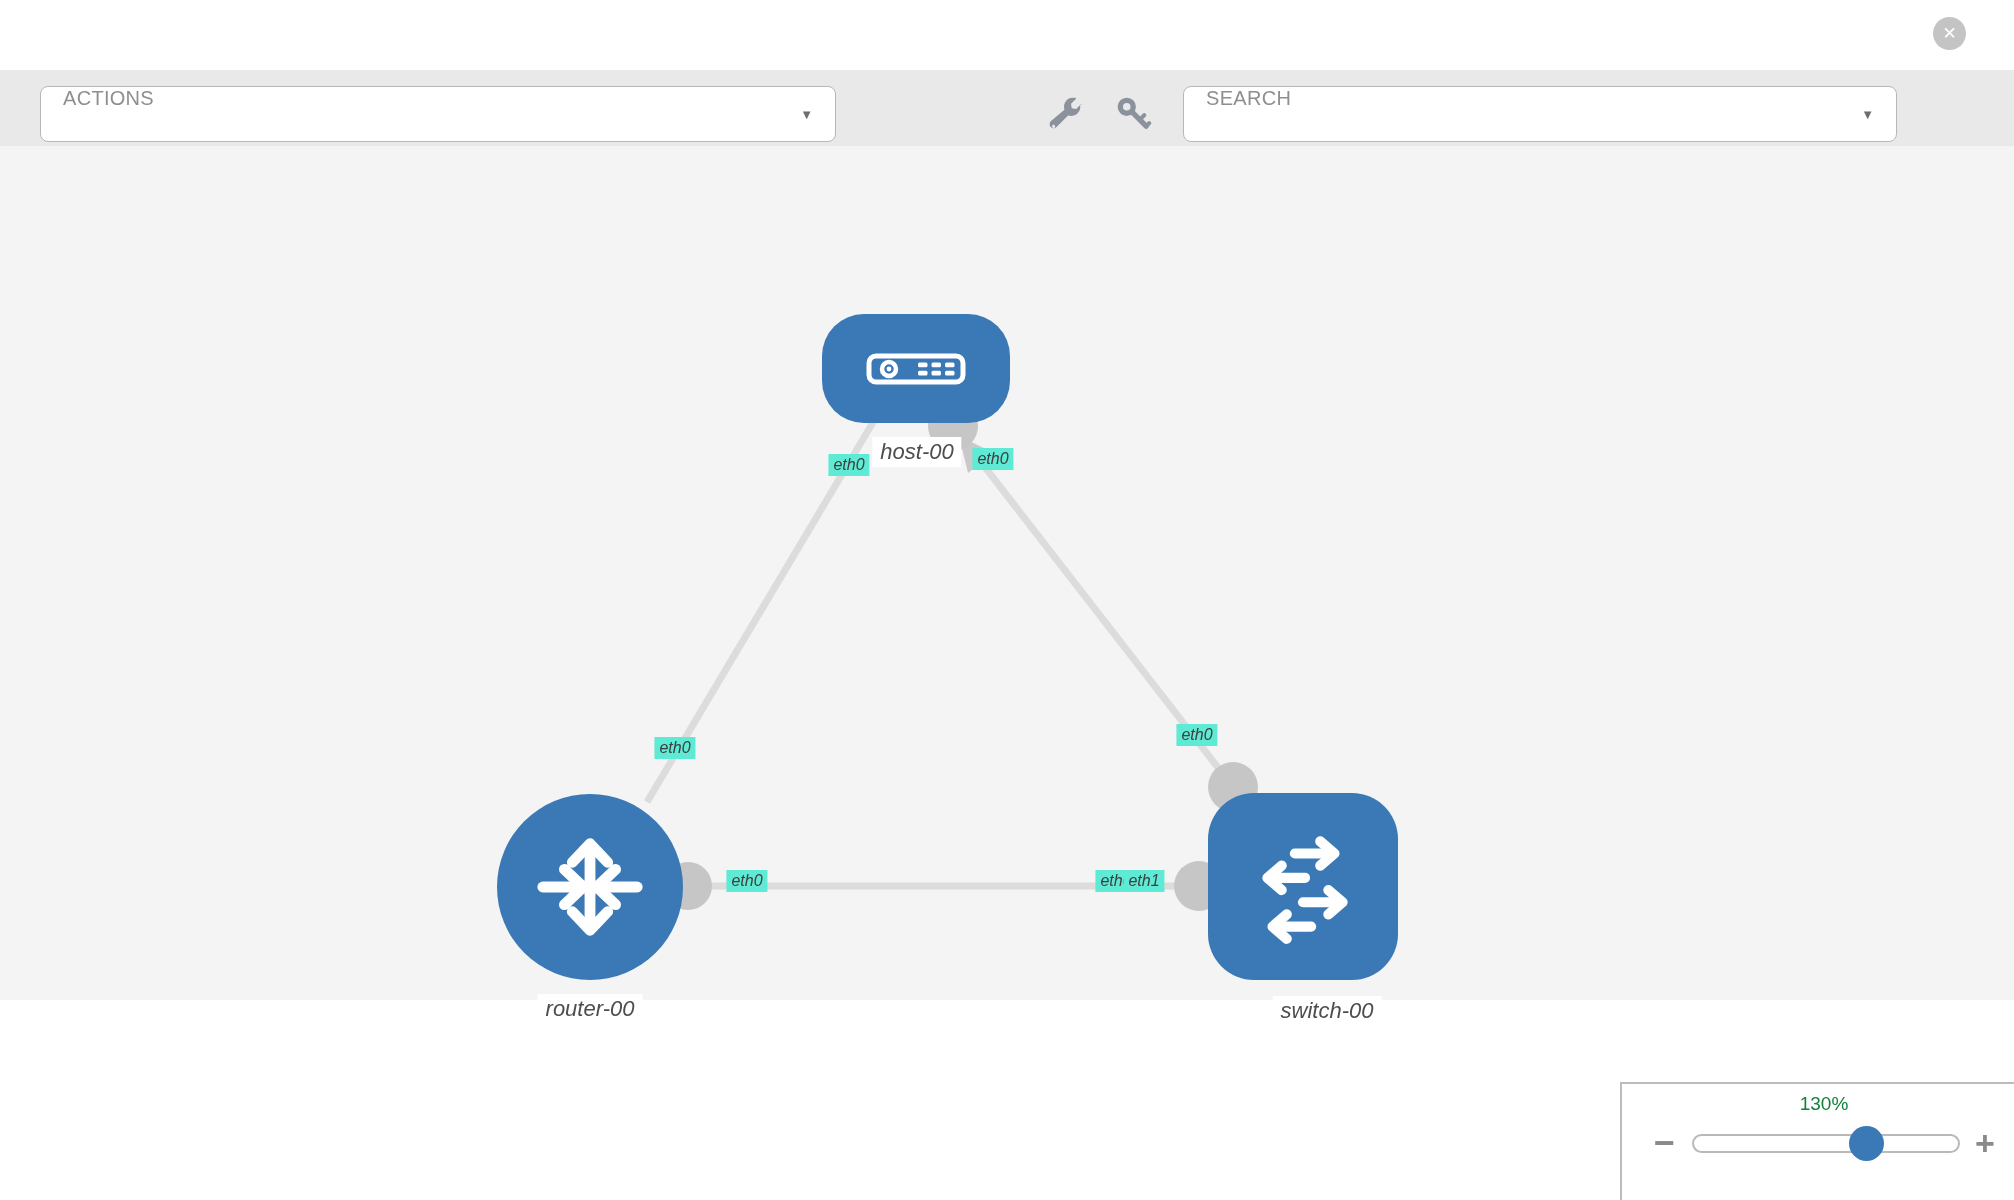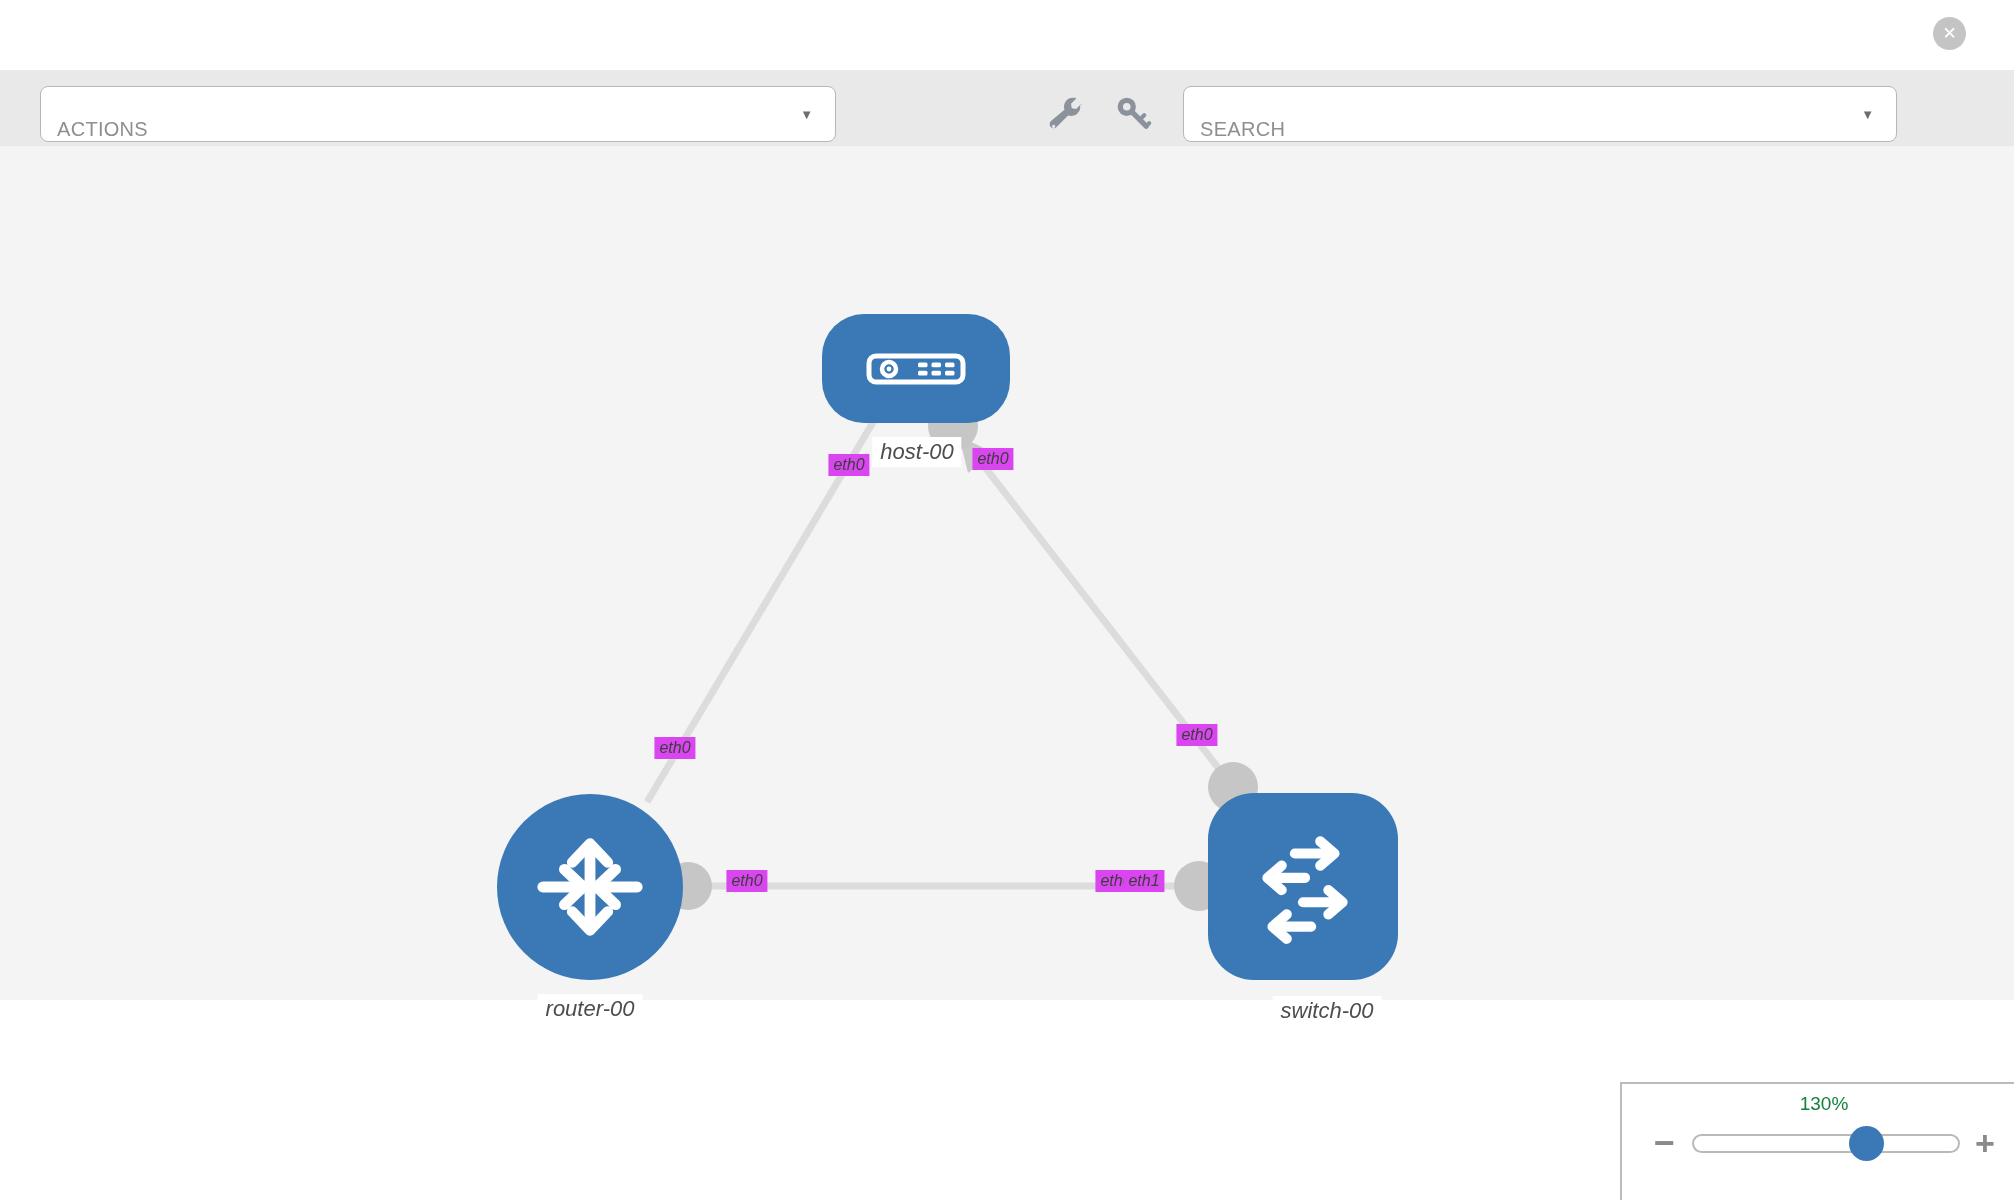--- a/index.html
+++ b/index.html
@@ -7,37 +7,37 @@
     width:2014px;height:1200px;position:relative;background:#ffffff;
     font-family:"Liberation Sans","DejaVu Sans",sans-serif;
   }
   
   .header{position:absolute;left:0;top:0;width:2014px;height:70px;background:#ffffff;border-bottom:1px solid #dadada;}
   .page-title{position:absolute;left:40px;top:50%;transform:translateY(-50%);font-size:25px;font-weight:bold;color:#676767;letter-spacing:.2px;}
   .close-btn{position:absolute;right:48px;top:17px;width:33px;height:33px;border-radius:50%;background:#c4c4c4;display:flex;align-items:center;justify-content:center;cursor:pointer;}
   .close-btn span{color:#ffffff;font-size:17px;font-weight:bold;line-height:1;}
   
   .toolbar{position:absolute;left:0;top:70px;width:2014px;height:78px;background:#e9e9e9;border-bottom:2px solid #c6c6c6;}
-  .select{position:absolute;top:16px;height:56px;background:#ffffff;border:1px solid #b7b7b7;border-radius:8px;display:flex;align-items:flex-end;padding:0 16px;box-sizing:border-box;cursor:pointer;}
+  .select{position:absolute;top:16px;height:56px;background:#ffffff;border:1px solid #b7b7b7;border-radius:8px;display:flex;align-items:flex-start;padding:0 22px;box-sizing:border-box;cursor:pointer;}
   .select .lbl{font-size:20px;color:#8f8f8f;letter-spacing:.3px;}
   .select .caret{position:absolute;right:22px;top:50%;transform:translateY(-50%);font-size:13px;color:#6e6e6e;}
   #actions-select{left:40px;width:796px;}
   #search-select{left:1183px;width:714px;}
   .tool-btn{position:absolute;top:44px;transform:translate(-50%,-50%);background:none;border:none;padding:0;cursor:pointer;line-height:0;}
   #wrench-btn{left:1066px;}
   #key-btn{left:1134px;}
   
   .canvas{position:absolute;left:0;top:146px;width:2014px;height:854px;background:#f4f4f4;font-style:italic;}
   .links-svg{position:absolute;left:0;top:0;}
   .node{position:absolute;background:#3a79b5;display:flex;align-items:center;justify-content:center;cursor:pointer;z-index:2;}
   #node-host{left:822px;top:168px;width:188px;height:109px;border-radius:42px;}
   #node-router{left:497px;top:648px;width:186px;height:186px;border-radius:50%;}
   #node-switch{left:1208px;top:647px;width:190px;height:187px;border-radius:46px;}
   .node-label{position:absolute;transform:translate(-50%,-50%);background:#ffffff;color:#4d4d4d;font-size:22px;padding:2px 8px;white-space:nowrap;z-index:3;}
-  .iface{position:absolute;transform:translate(-50%,-50%);background:#d946ef;color:#3e3e3e;font-size:16px;padding:2px 5px;white-space:nowrap;z-index:3;}
+  .iface{position:absolute;transform:translate(-50%,-50%);background:#5eead4;color:#3e3e3e;font-size:16px;padding:2px 5px;white-space:nowrap;z-index:3;}
   .iface.back{z-index:3;}
   .iface.front{z-index:4;}
   
   .zoom-panel{position:absolute;left:1620px;top:1082px;width:420px;height:140px;background:#ffffff;border:2px solid #bcbcbc;box-sizing:border-box;z-index:5;}
   .zoom-level{position:absolute;left:202px;top:9px;transform:translateX(-50%);font-size:19px;color:#15803d;}
   .zoom-minus,.zoom-plus{position:absolute;top:59px;transform:translate(-50%,-50%);color:#8a8a8a;font-weight:bold;cursor:pointer;line-height:1;}
   .zoom-minus{left:42px;font-size:36px;}
   .zoom-plus{left:363px;font-size:34px;}
   .zoom-track{position:absolute;left:70px;top:50px;width:268px;height:19px;border:2px solid #b9b9b9;border-radius:11px;background:#ffffff;box-sizing:border-box;cursor:pointer;}
   .zoom-handle{position:absolute;left:155px;top:-10px;width:35px;height:35px;border-radius:50%;background:#3a79b5;cursor:grab;}

